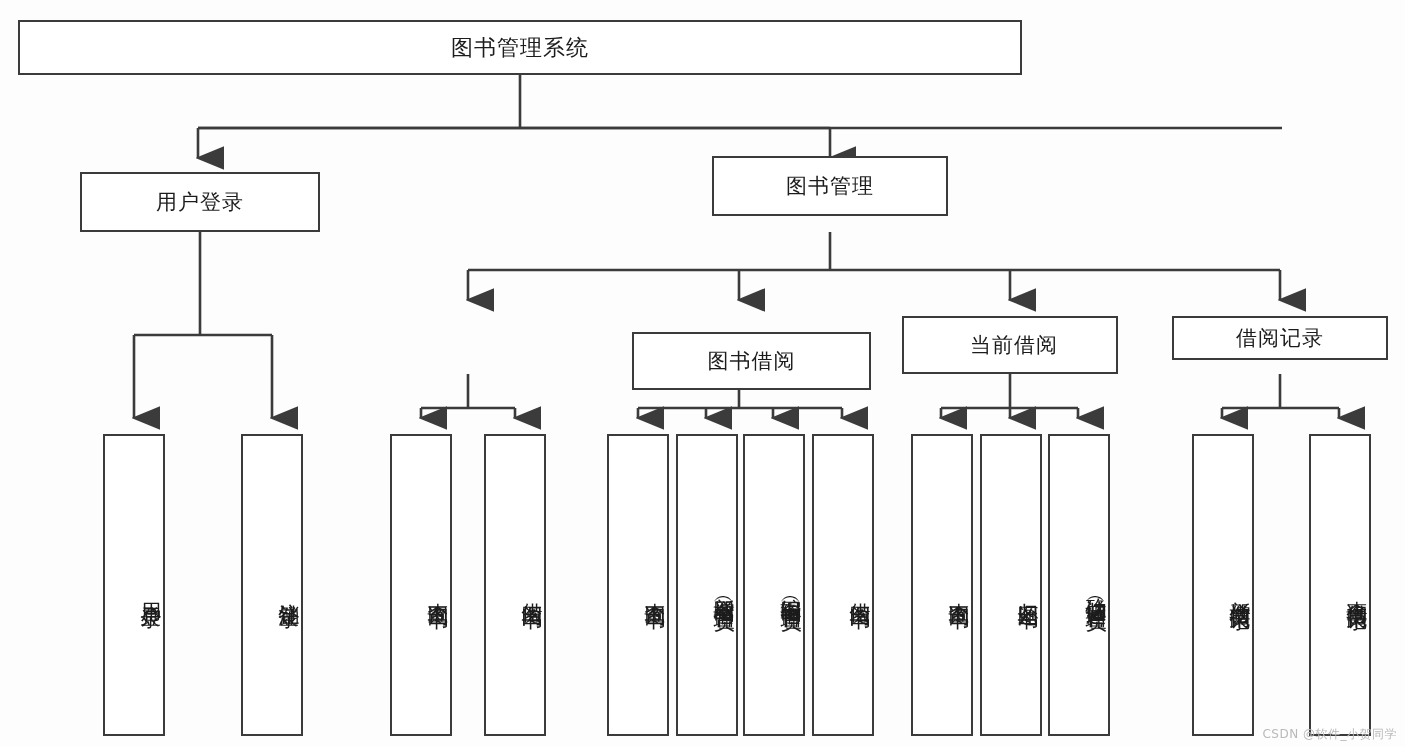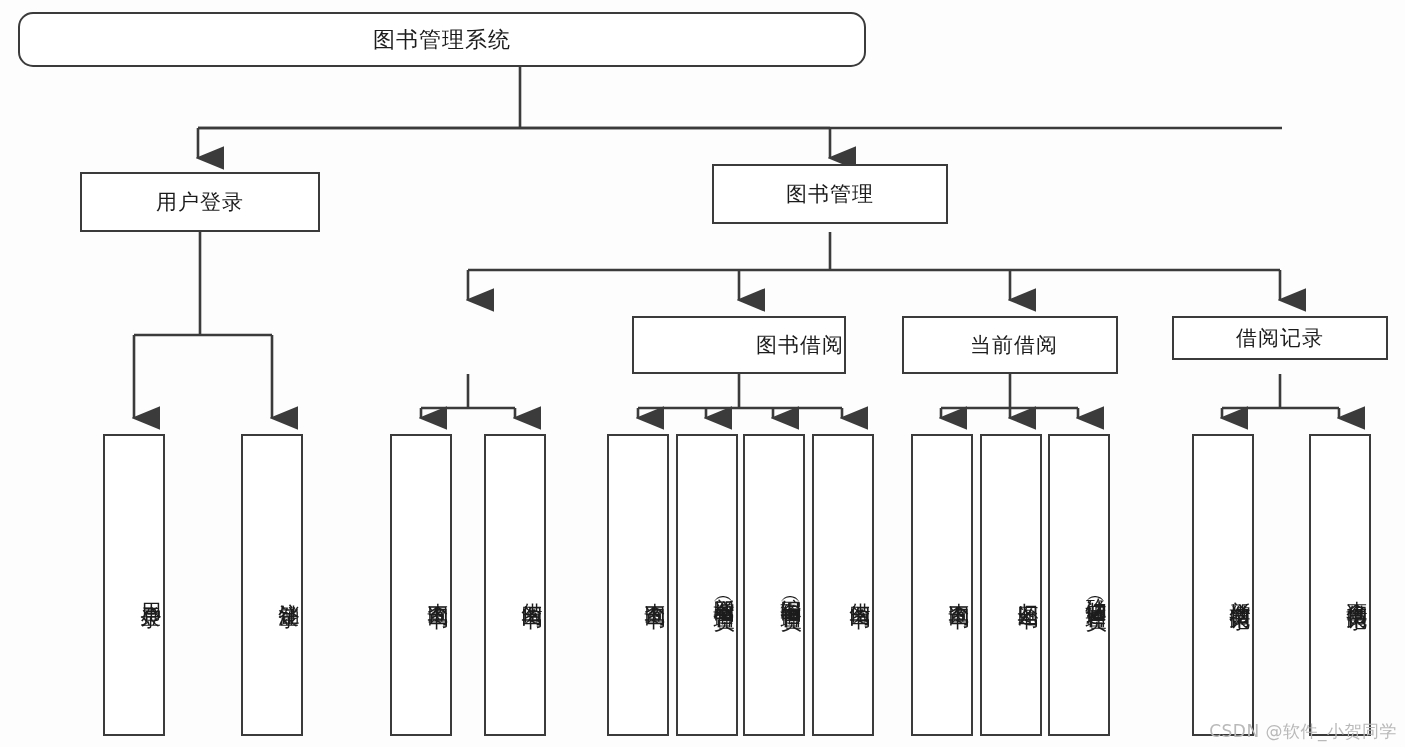--- a/index.html
+++ b/index.html
@@ -55,21 +55,21 @@
     writing-mode: vertical-rl;
     text-orientation: upright;
   }
   .node.root {
     font-size: 22px;
   }
   #watermark {
     position: absolute;
     right: 8px;
     bottom: 4px;
-    font-size: 17px;
+    font-size: 12px;
     color: #b9b9b9;
     letter-spacing: 0.5px;
     white-space: nowrap;
     pointer-events: none;
   }
 </style>
 </head>
 <body>
 
 <div id="diagram-root">
@@ -119,32 +119,32 @@
       <path d="M 1010 408 L 1010 418" marker-end="url(#arrow)"></path>
       <path d="M 1078 408 L 1078 418" marker-end="url(#arrow)"></path>
 
       <path d="M 1280 374 L 1280 408"></path>
       <path d="M 1222 408 L 1339 408"></path>
       <path d="M 1222 408 L 1222 418" marker-end="url(#arrow)"></path>
       <path d="M 1339 408 L 1339 418" marker-end="url(#arrow)"></path>
     </g>
   </svg>
 
-  <div class="node horiz root" style="left:18px; top:12px; width:848px; height:55px;border-radius:15px;">
+  <div class="node horiz root" style="left:18px; top:20px; width:1004px; height:55px;">
     <span>图书管理系统</span>
   </div>
 
   <div class="node horiz" style="left:80px; top:172px; width:240px; height:60px;">
     <span>用户登录</span>
   </div>
-  <div class="node horiz" style="left:712px; top:164px; width:236px; height:60px;">
+  <div class="node horiz" style="left:712px; top:156px; width:236px; height:60px;">
     <span>图书管理</span>
   </div>
 
-  <div class="node horiz" style="left:632px; top:316px; width:214px; height:58px;justify-content:flex-end;">
+  <div class="node horiz" style="left:632px; top:332px; width:239px; height:58px;">
     <span>图书借阅</span>
   </div>
   <div class="node horiz" style="left:902px; top:316px; width:216px; height:58px;padding-left:8px;">
     <span>当前借阅</span>
   </div>
   <div class="node horiz" style="left:1172px; top:316px; width:216px; height:44px;">
     <span>借阅记录</span>
   </div>
 
   <div class="node vert" style="left:103px; top:434px; width:62px; height:302px;">

